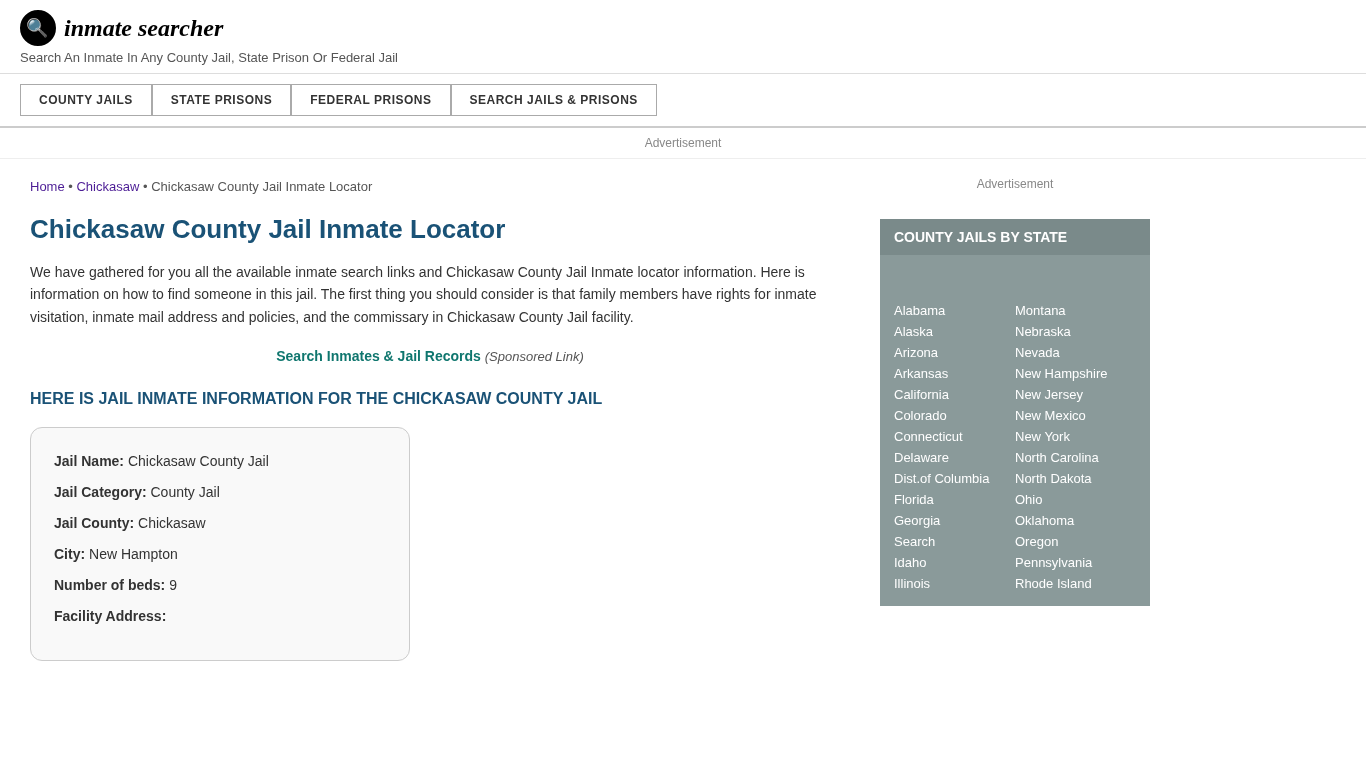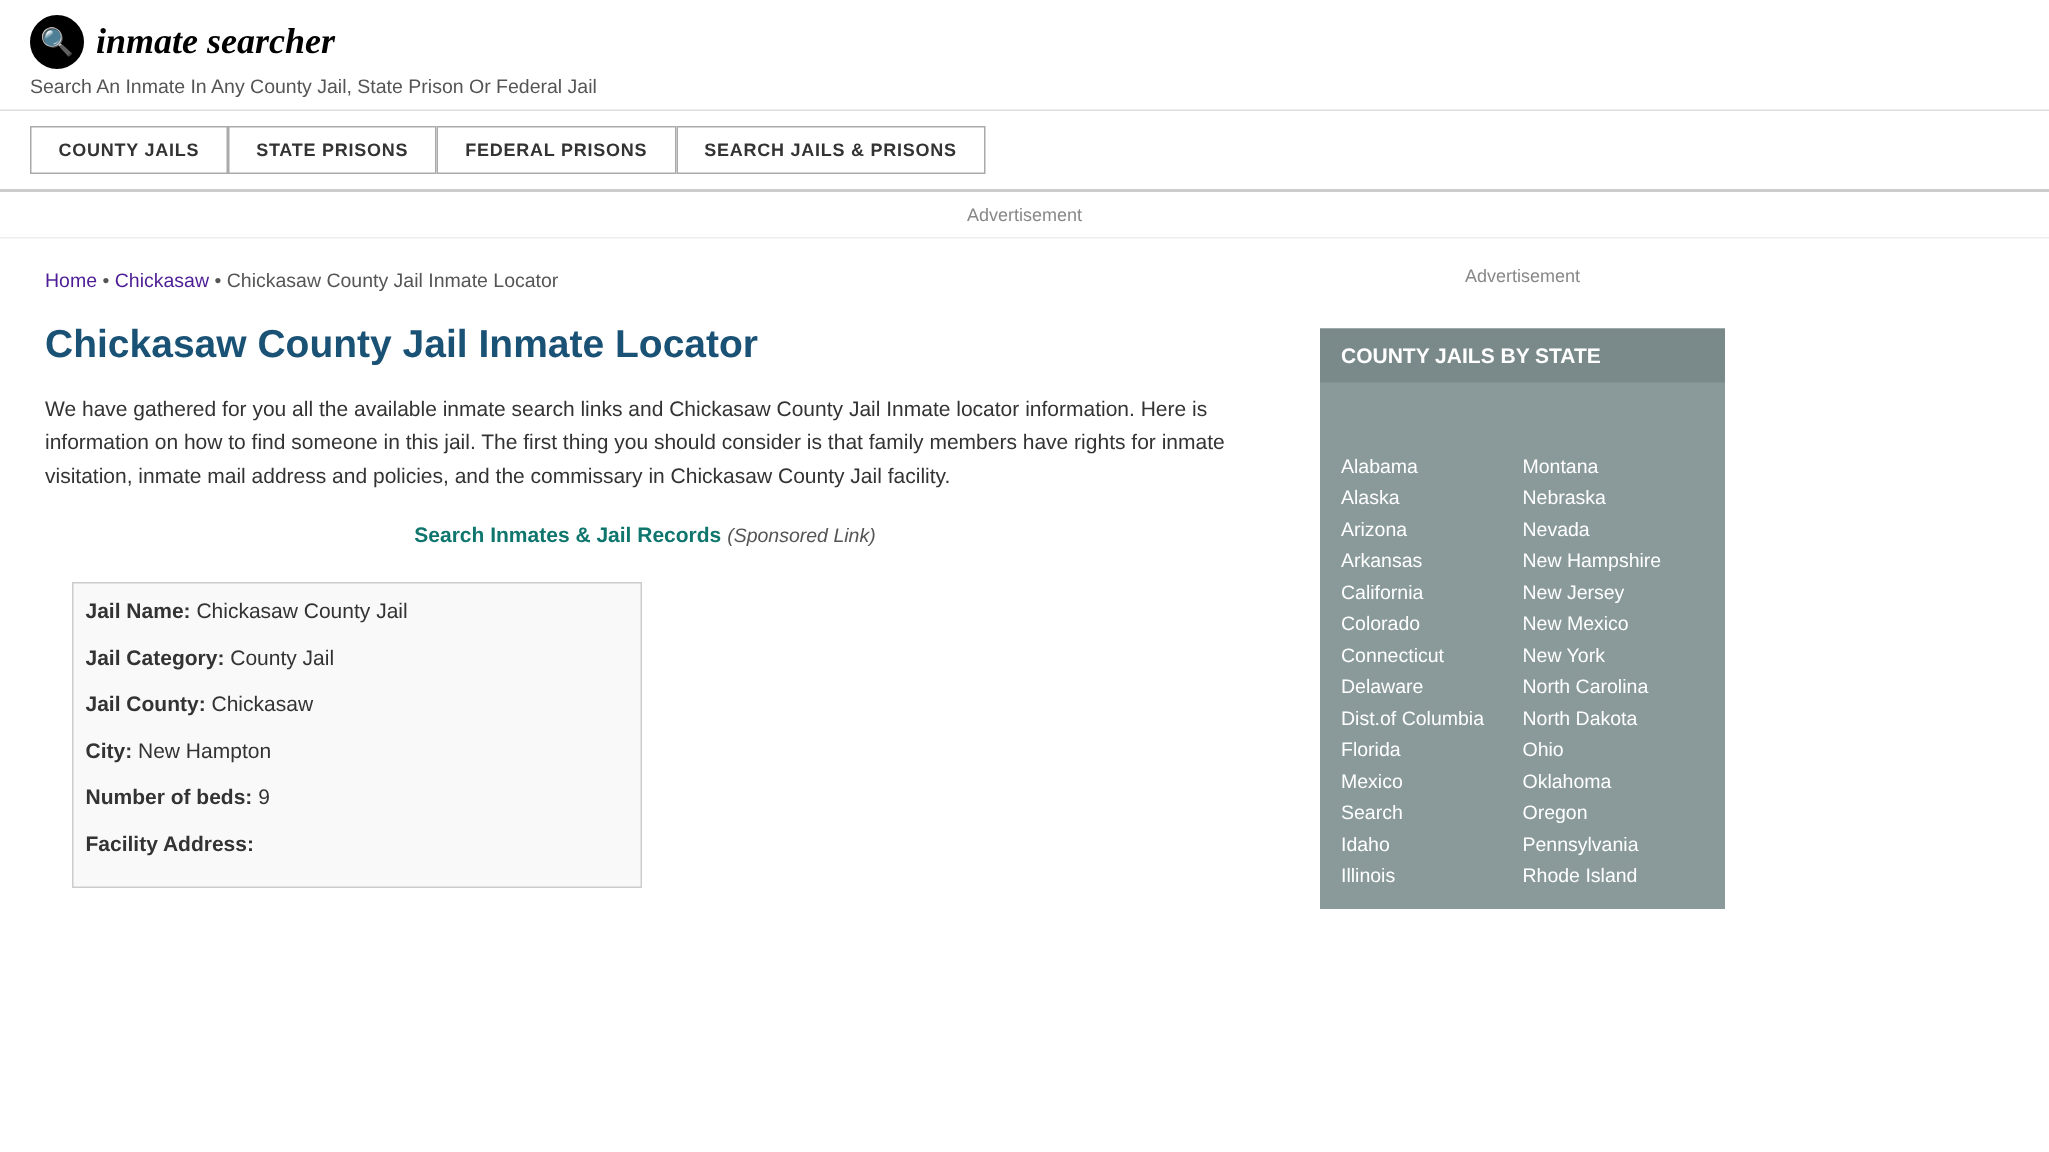--- a/index.html
+++ b/index.html
@@ -39,21 +39,21 @@
 
     
     #sponsored-link { text-align: center; margin-bottom: 24px; }
     #sponsored-link a { color: #0f766e; font-weight: bold; text-decoration: none; font-size: 14px; }
     #sponsored-text { color: #555; font-style: italic; font-size: 13px; }
 
     
     #info-heading { color: #1a5276; font-size: 16px; font-weight: bold; text-transform: uppercase; margin-bottom: 16px; line-height: 1.4; }
 
     
-    #info-box { border: 1px solid #ccc; border-radius: 0; padding: 8px; background: #f9f9f9; max-width: 380px; margin-left: 18px; }
+    #info-box { border: 1px solid #ccc; border-radius: 12px; padding: 23px; background: #f9f9f9; max-width: 380px; }
     .info-row { margin-bottom: 10px; font-size: 14px; line-height: 1.5; }
     .info-label { font-weight: bold; }
     .info-value { font-weight: normal; }
 
     
     #sidebar { width: 310px; flex-shrink: 0; padding: 10px 20px; }
     #sidebar-ad { text-align: center; color: #888; font-size: 12px; margin-bottom: 20px; padding: 8px; }
 
     
     #state-widget { background: #8a9a9a; padding: 0; }
@@ -102,20 +102,21 @@
 
     <h1 id="page-title">Chickasaw County Jail Inmate Locator</h1>
 
     <p id="description">We have gathered for you all the available inmate search links and Chickasaw County Jail Inmate locator information. Here is information on how to find someone in this jail. The first thing you should consider is that family members have rights for inmate visitation, inmate mail address and policies, and the commissary in Chickasaw County Jail facility.</p>
 
     <div id="sponsored-link">
       <a href="#">Search Inmates &amp; Jail Records</a>
       <span id="sponsored-text"> </span><span style="color:#555; font-style:italic; font-size:13px;">(Sponsored Link)</span>
     </div>
 
+    <h2 id="info-heading">HERE IS JAIL INMATE INFORMATION FOR THE CHICKASAW COUNTY JAIL</h2>
 
     <div id="info-box">
       <div class="info-row">
         <span class="info-label">Jail Name:</span>
         <span class="info-value"> </span><span>Chickasaw County Jail</span>
       </div>
       <div class="info-row">
         <span class="info-label">Jail Category:</span>
         <span class="info-value"> </span><span>County Jail</span>
       </div>
@@ -148,21 +149,21 @@
             <a href="#" class="state-link">Alabama</a>
             <a href="#" class="state-link">Alaska</a>
             <a href="#" class="state-link">Arizona</a>
             <a href="#" class="state-link">Arkansas</a>
             <a href="#" class="state-link">California</a>
             <a href="#" class="state-link">Colorado</a>
             <a href="#" class="state-link">Connecticut</a>
             <a href="#" class="state-link">Delaware</a>
             <a href="#" class="state-link">Dist.of Columbia</a>
             <a href="#" class="state-link">Florida</a>
-            <a href="#" class="state-link">Mexico</a>
+            <a href="#" class="state-link">Georgia</a>
             <a href="#" class="state-link">Search</a>
             <a href="#" class="state-link">Idaho</a>
             <a href="#" class="state-link">Illinois</a>
           </div>
         <div id="states-col2">
             <a href="#" class="state-link">Montana</a>
             <a href="#" class="state-link">Nebraska</a>
             <a href="#" class="state-link">Nevada</a>
             <a href="#" class="state-link">New Hampshire</a>
             <a href="#" class="state-link">New Jersey</a>

